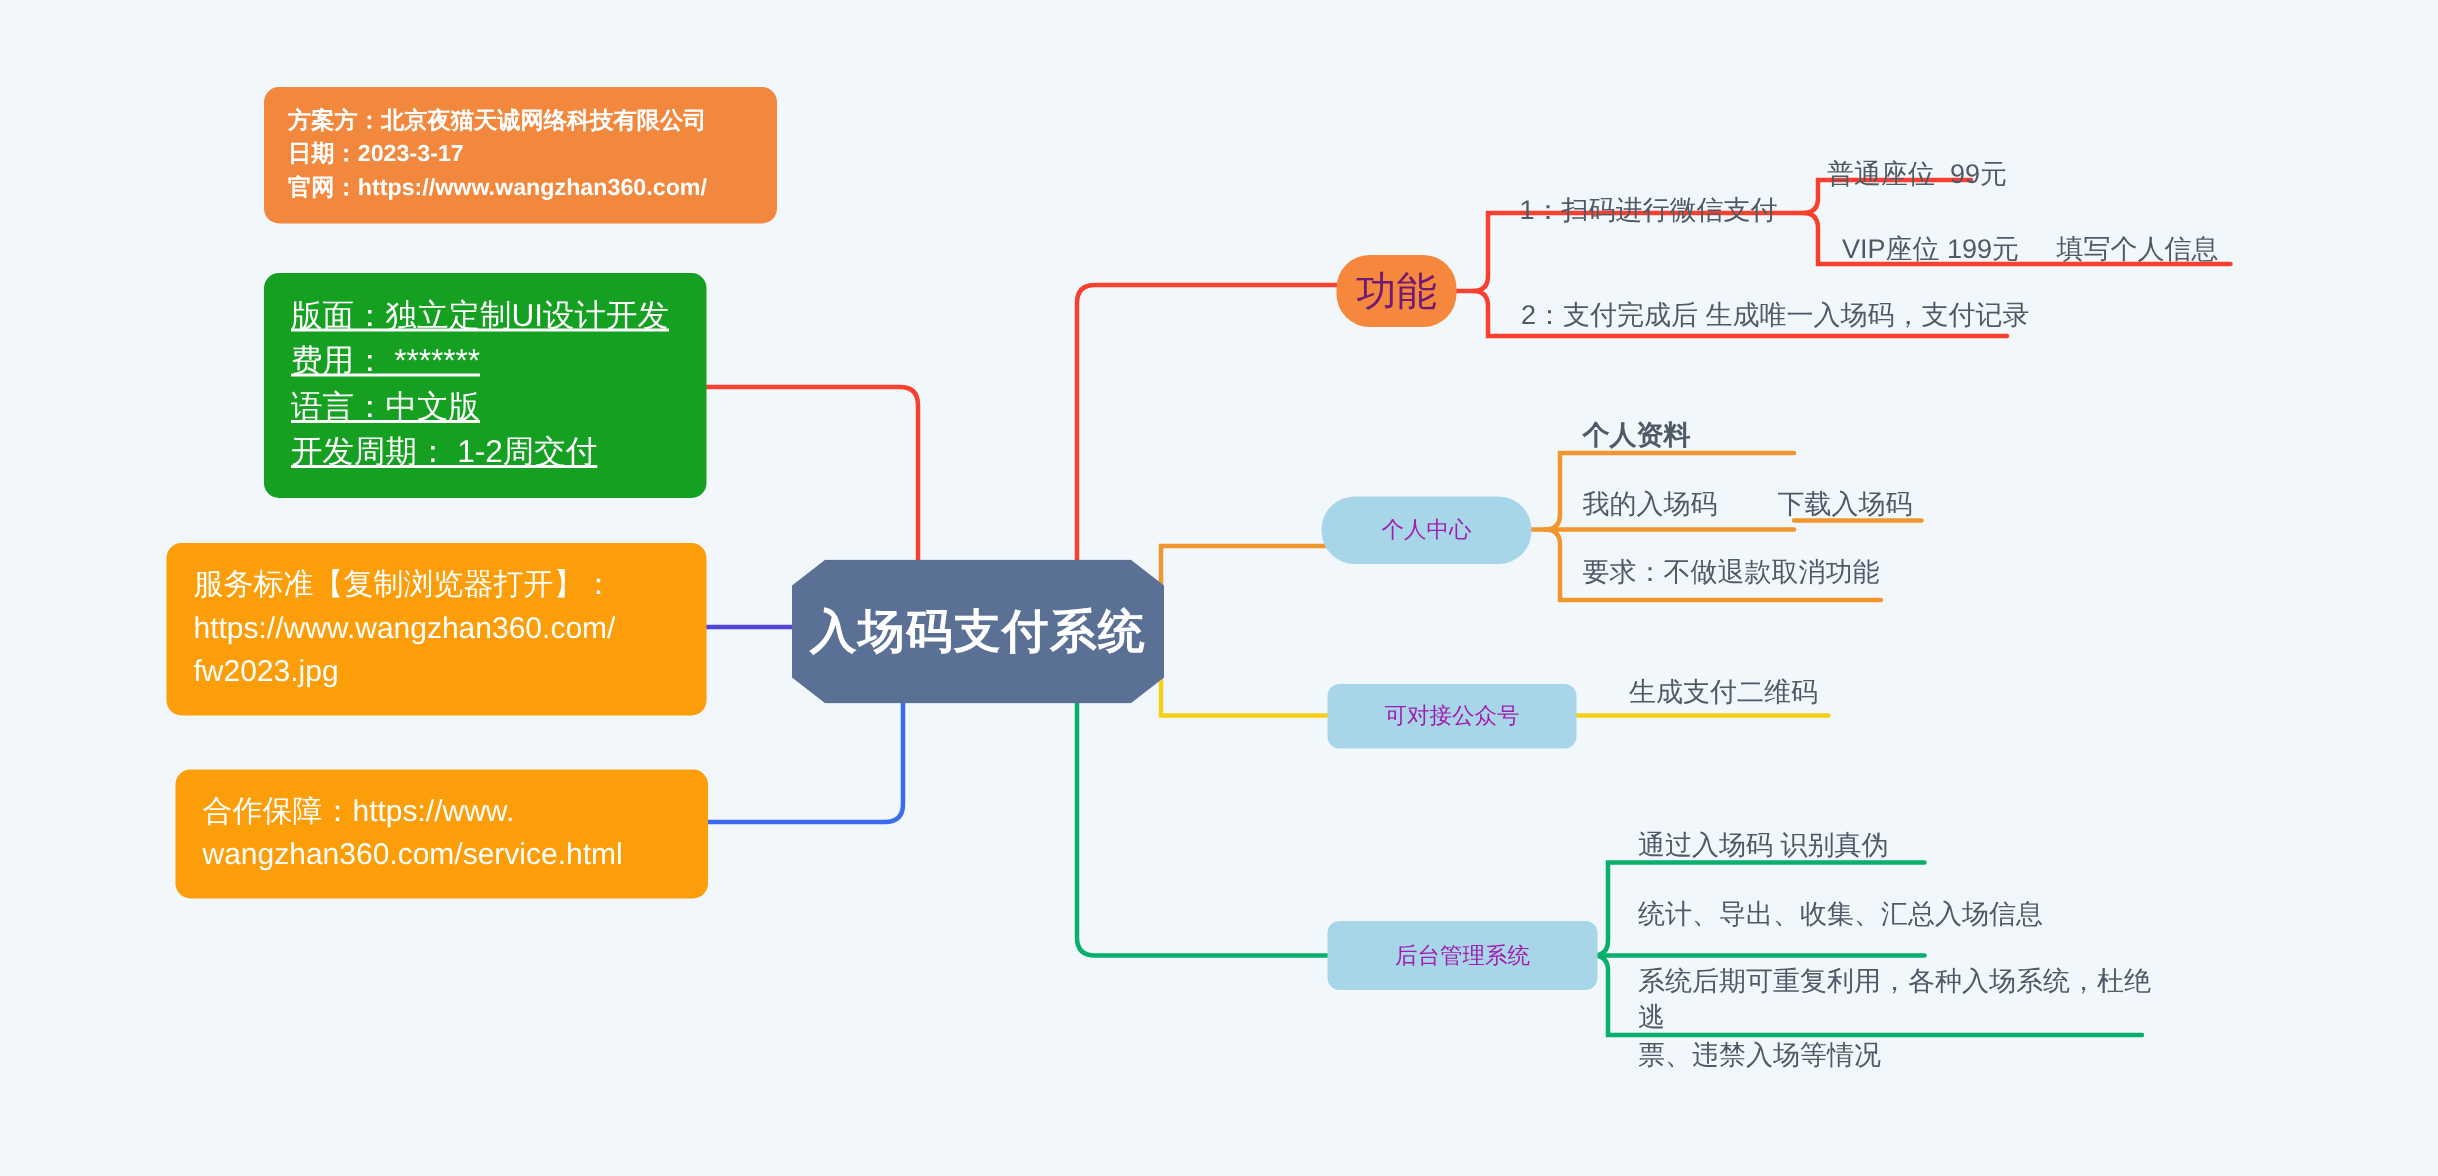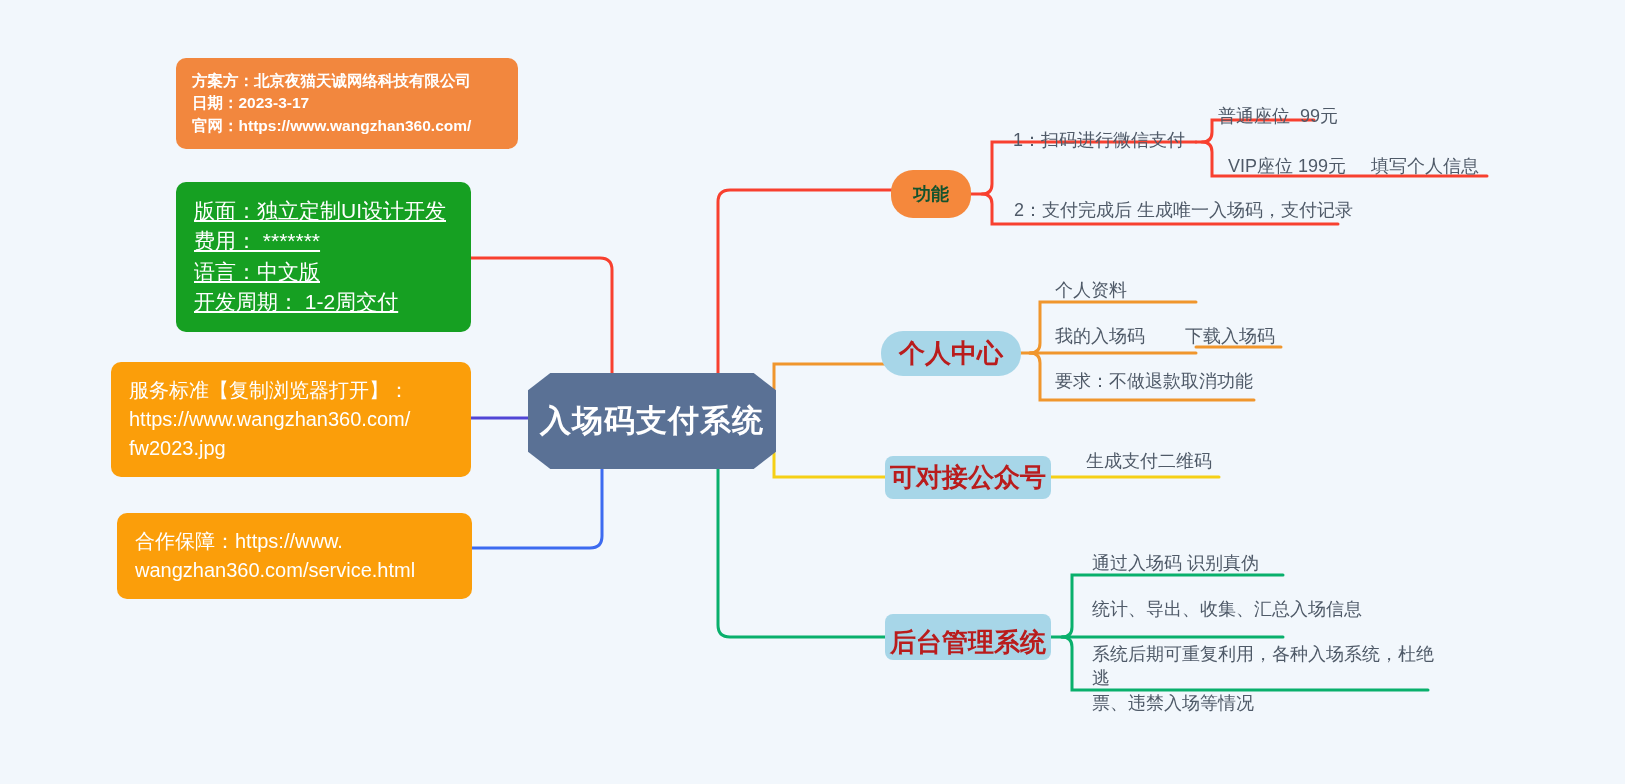--- a/index.html
+++ b/index.html
@@ -72,29 +72,29 @@
   
   .pill {
     border-radius: 22px;
     display: flex;
     align-items: center;
     justify-content: center;
     text-align: center;
   }
   .pill-orange {
     background: #f5883c;
-    color: #14532d;
-    font-weight: bold;
-    font-size: 18px;
+    color: #701a75;
+    font-weight: normal;
+    font-size: 27px;
   }
   .pill-blue {
     background: #a7d6e8;
-    color: #b91c1c;
-    font-weight: bold;
-    font-size: 26px;
+    color: #a21caf;
+    font-weight: normal;
+    font-size: 15px;
   }
   .pill-rect { border-radius: 8px; }
 
   
   .leaf {
     position: absolute;
     color: #4f5a68;
     font-size: 18px;
     line-height: 1.35;
     white-space: pre;
@@ -170,31 +170,31 @@
   </div>
   <div class="leaf" style="left:1013px; top:128px;">1：扫码进行微信支付</div>
   <div class="leaf" style="left:1218px; top:104px;">普通座位  99元</div>
   <div class="leaf" style="left:1228px; top:154px;">VIP座位 199元</div>
   <div class="leaf" style="left:1371px; top:154px;">填写个人信息</div>
   <div class="leaf" style="left:1014px; top:198px;">2：支付完成后 生成唯一入场码，支付记录</div>
 
   <div class="node pill pill-blue" style="left:881px; top:331px; width:140px; height:45px;">
     <span>个人中心</span>
   </div>
-  <div class="leaf" style="left:1055px; top:278px;">个人资料</div>
+  <div class="leaf" style="left:1055px; top:278px;font-weight:bold;">个人资料</div>
   <div class="leaf" style="left:1055px; top:324px;">我的入场码</div>
   <div class="leaf" style="left:1185px; top:324px;">下载入场码</div>
   <div class="leaf" style="left:1055px; top:369px;text-align:center;">要求：不做退款取消功能</div>
 
   <div class="node pill pill-blue pill-rect" style="left:885px; top:456px; width:166px; height:43px;">
     <span>可对接公众号</span>
   </div>
   <div class="leaf" style="left:1086px; top:449px;">生成支付二维码</div>
 
-  <div class="node pill pill-blue pill-rect" style="left:885px; top:614px; width:166px; height:46px;align-items:flex-end;">
+  <div class="node pill pill-blue pill-rect" style="left:885px; top:614px; width:180px; height:46px;">
     <span>后台管理系统</span>
   </div>
   <div class="leaf" style="left:1092px; top:551px;">通过入场码 识别真伪</div>
   <div class="leaf" style="left:1092px; top:597px;">统计、导出、收集、汇总入场信息</div>
   <div class="leaf wrap" style="left:1092px; top:642px; width:345px;">系统后期可重复利用，各种入场系统，杜绝逃
 票、违禁入场等情况</div>
 
 </div>
 
 </body></html>

